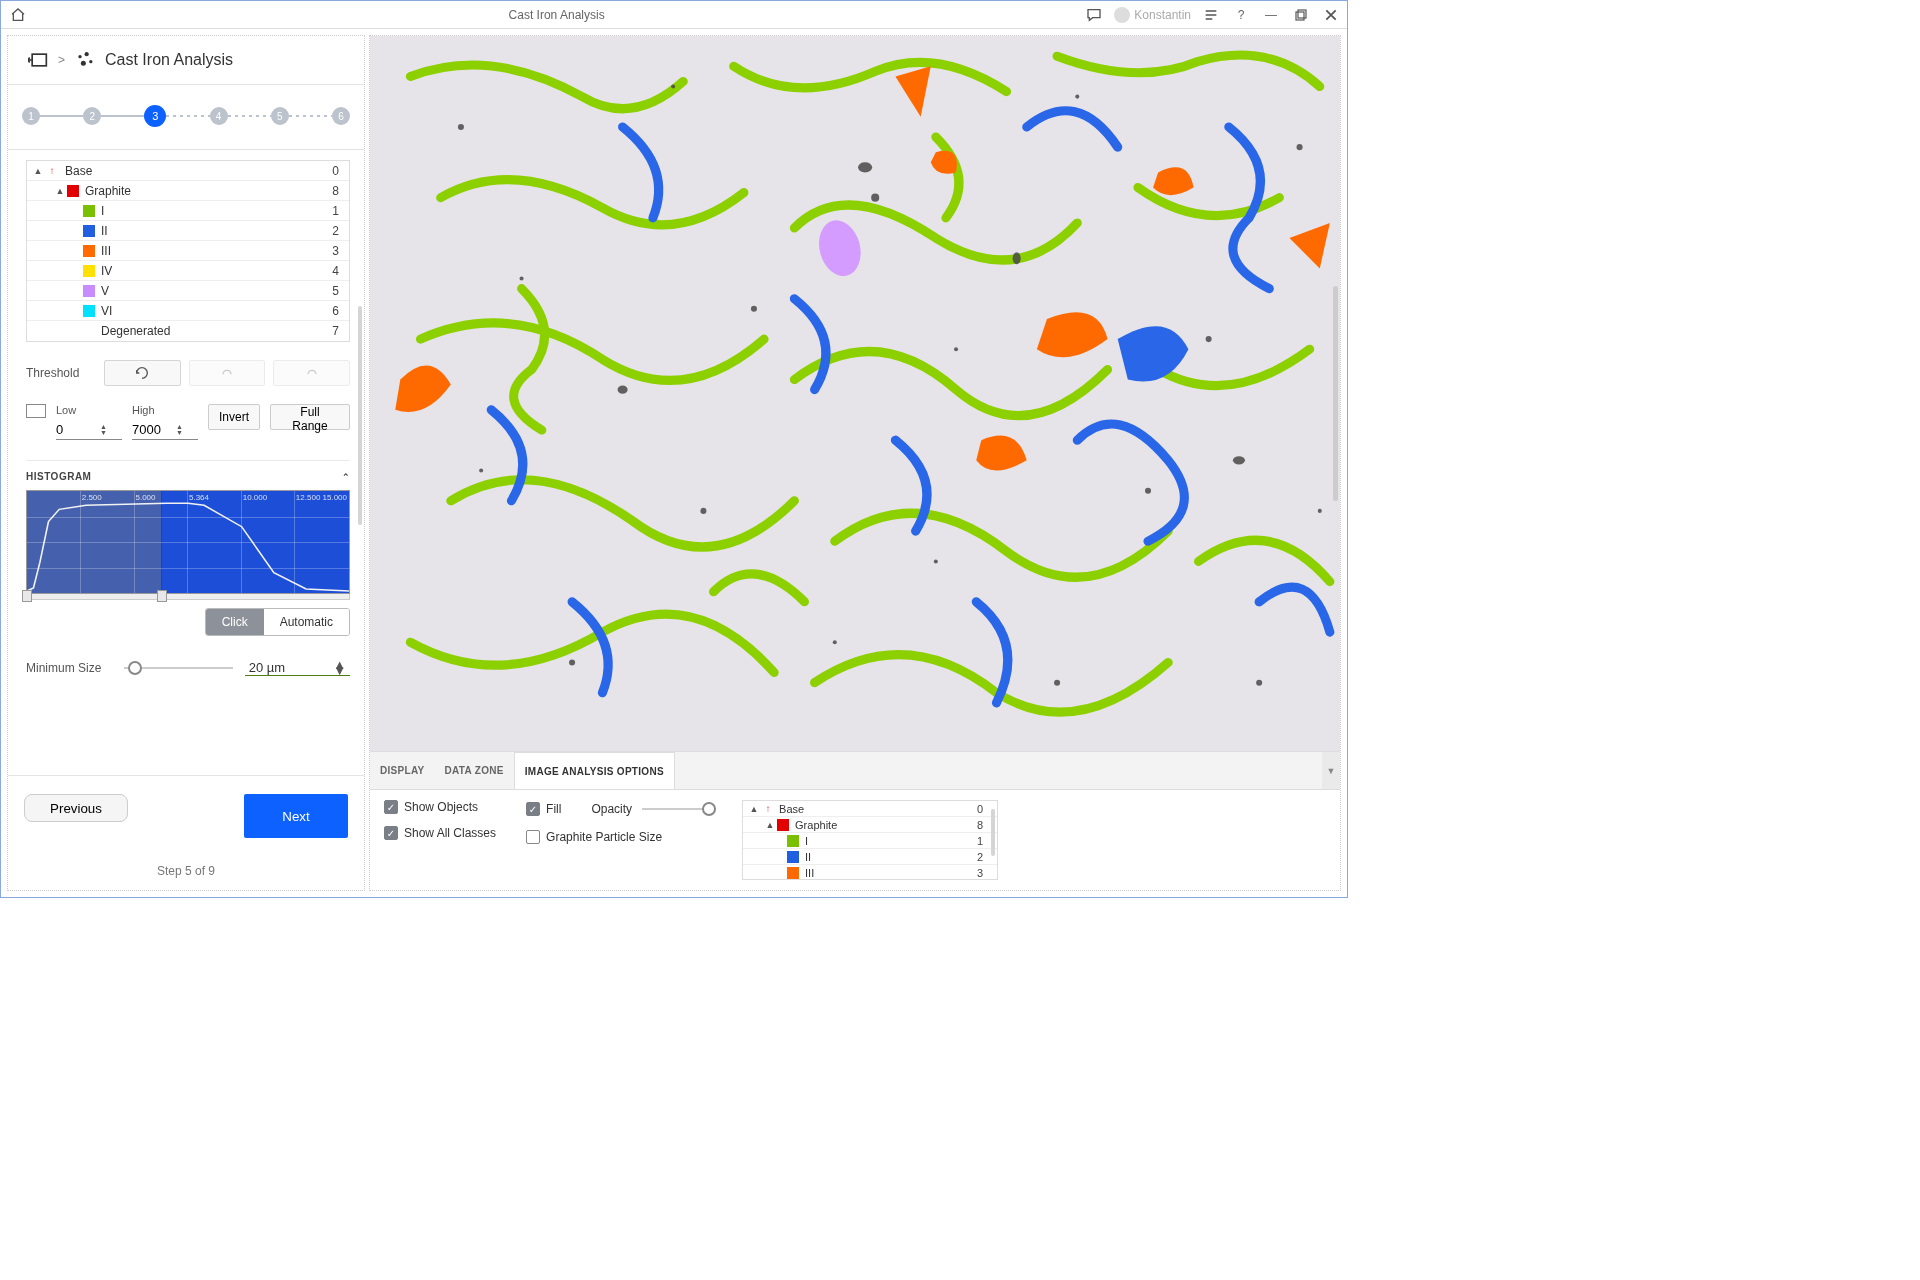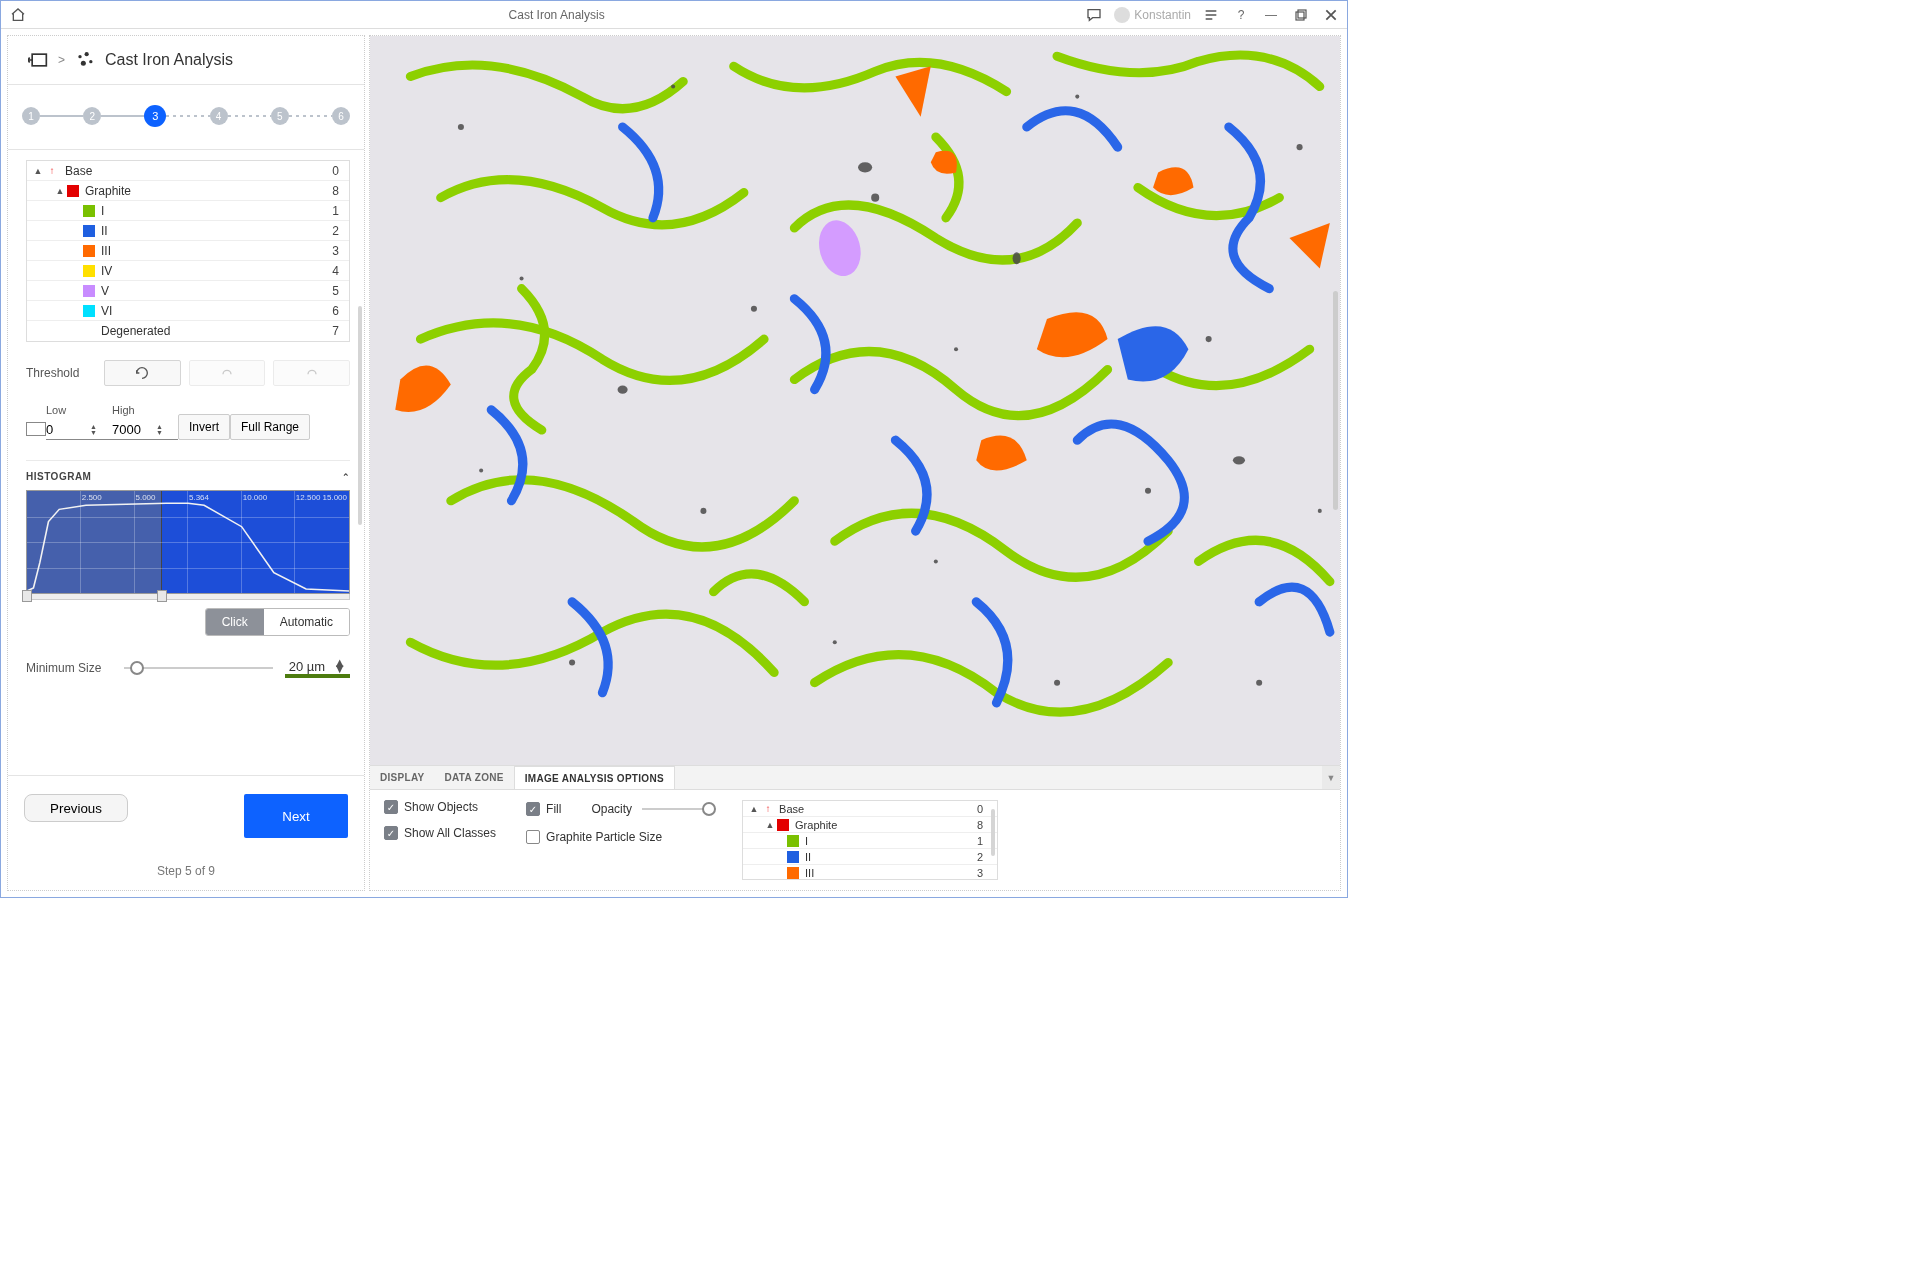--- a/index.html
+++ b/index.html
@@ -53,21 +53,21 @@
 
 
 .thr-row { display:flex; align-items:center; gap:8px; margin-top:18px; }
 .thr-label { width:70px; color:#555; }
 .thr-btn { flex:1; height:26px; border:1px solid #d5d5d5; background:#f8f8f8; border-radius:2px; display:flex; align-items:center; justify-content:center; cursor:pointer; color:#666; }
 .thr-btn:first-of-type { flex:1.2; }
 .thr-btn svg { width:16px; height:16px; }
 .thr-btn.disabled { opacity:0.45; }
 
 
-.lh-row { display:flex; align-items:flex-end; margin-top:18px; }
+.lh-row { display:flex; align-items:flex-start; gap:10px; margin-top:18px; }
 .lh-icon { width:20px; height:14px; border:1px solid #888; margin-bottom:4px; }
 .lh-field { display:flex; flex-direction:column; }
 .lh-field label { font-size:11px; color:#555; margin-bottom:4px; }
 .spin { display:flex; align-items:center; border-bottom:1px solid #888; width:66px; }
 .spin input { border:none; width:44px; font-size:13px; padding:2px 0; outline:none; }
 .spin .arrows { display:flex; flex-direction:column; font-size:7px; line-height:6px; color:#555; cursor:pointer; }
 .small-btn { height:26px; padding:0 10px; border:1px solid #ccc; background:#f8f8f8; border-radius:2px; cursor:pointer; font-size:12px; }
 
 
 .hist-sec { margin-top:20px; border-top:1px solid #eaeaea; padding-top:10px; }
@@ -87,37 +87,37 @@
 .seg-btns div { padding:6px 16px; font-size:12px; cursor:pointer; }
 .seg-btns .active { background:#8d9199; color:#fff; }
 .seg-btns .inactive { background:#fff; color:#333; }
 
 
 .min-row { display:flex; align-items:center; gap:12px; margin-top:22px; }
 .min-row label { color:#555; width:86px; }
 .min-slider { flex:1; position:relative; height:20px; }
 .min-slider .track { position:absolute; left:0; right:0; top:9px; height:2px; background:#ccc; }
 .min-slider .thumb { position:absolute; top:3px; left:4%; width:14px; height:14px; border-radius:50%; background:#fff; border:2px solid #888; }
-.unit-spin { display:flex; align-items:center; border-bottom:4px solid #4d7c0f; }
+.unit-spin { display:flex; align-items:center; border-bottom:1px solid #4d7c0f;gap:40px; }
 .unit-spin span { font-size:13px; padding:0 4px; }
 
 
 .side-foot { border-top:1px solid #e4e4e4; padding:18px 16px 12px; }
 .foot-btns { display:flex; justify-content:space-between; gap:10px; }
 .btn-prev { width:104px; height:28px; border:1px solid #ccc; background:#f5f5f5; border-radius:8px; cursor:pointer; }
 .btn-next { width:104px; height:44px; border:none; background:#0d62ff; color:#fff; border-radius:2px; cursor:pointer; font-weight:500; }
 .step-of { text-align:center; color:#777; font-size:12px; margin-top:26px; }
 
 
 .viewer { flex:1; background:#e6e4e9; position:relative; overflow:hidden; border-bottom:1px solid #ddd; }
 .viewer::after { content:""; position:absolute; right:2px; top:35%; width:5px; height:30%; background:#ccc; border-radius:3px; }
 .micro { position:absolute; inset:0; }
 
 
-.bot-tabs { display:flex; align-items:center; background:#f3f3f3; border-bottom:1px solid #ddd; height:24px; font-size:10px; font-weight:600; letter-spacing:0.3px; }
+.bot-tabs { display:flex; align-items:center; background:#f3f3f3; border-bottom:1px solid #ddd; height:38px; font-size:10px; font-weight:600; letter-spacing:0.3px; }
 .bot-tabs .tab { padding:0 10px; height:100%; display:flex; align-items:center; color:#666; cursor:pointer; }
 .bot-tabs .tab.active { background:#fff; color:#333; border-top:1px solid #ddd; border-left:1px solid #ddd; border-right:1px solid #ddd; }
 .bot-tabs .spacer { flex:1; }
 .bot-tabs .drop { width:18px; text-align:center; color:#888; font-size:9px; cursor:pointer; background:#eaeaea; height:100%; display:flex; align-items:center; justify-content:center; }
 
 .bot-body { flex: 0 0 96px; display:flex; padding:10px 14px; gap:30px; background:#fff; }
 .bot-col { display:flex; flex-direction:column; gap:12px; font-size:12px; }
 .chk { display:flex; align-items:center; gap:6px; }
 .chkbox { width:14px; height:14px; border:1px solid #888; border-radius:2px; display:flex; align-items:center; justify-content:center; font-size:10px; color:#fff; }
 .chkbox.checked { background:#7a7f87; border-color:#7a7f87; }

